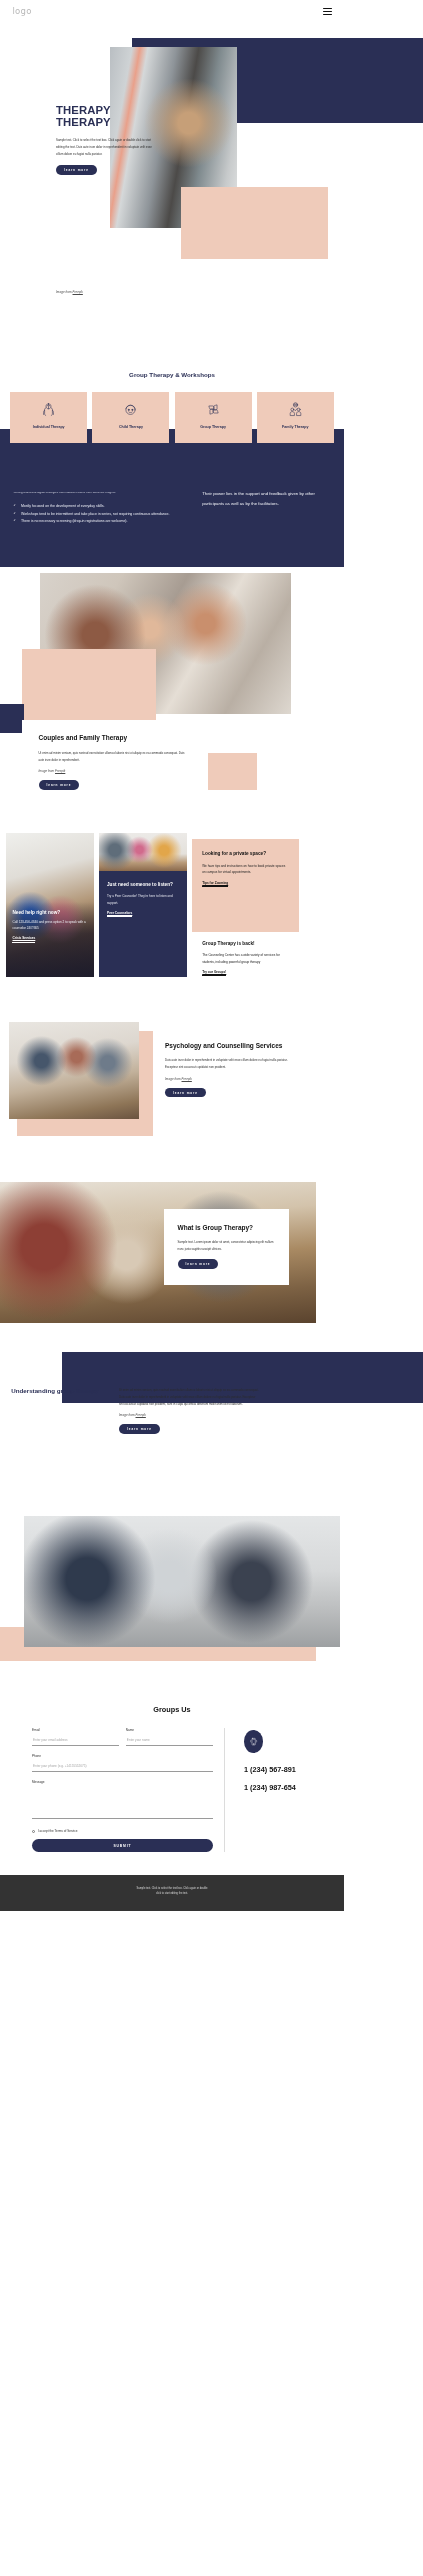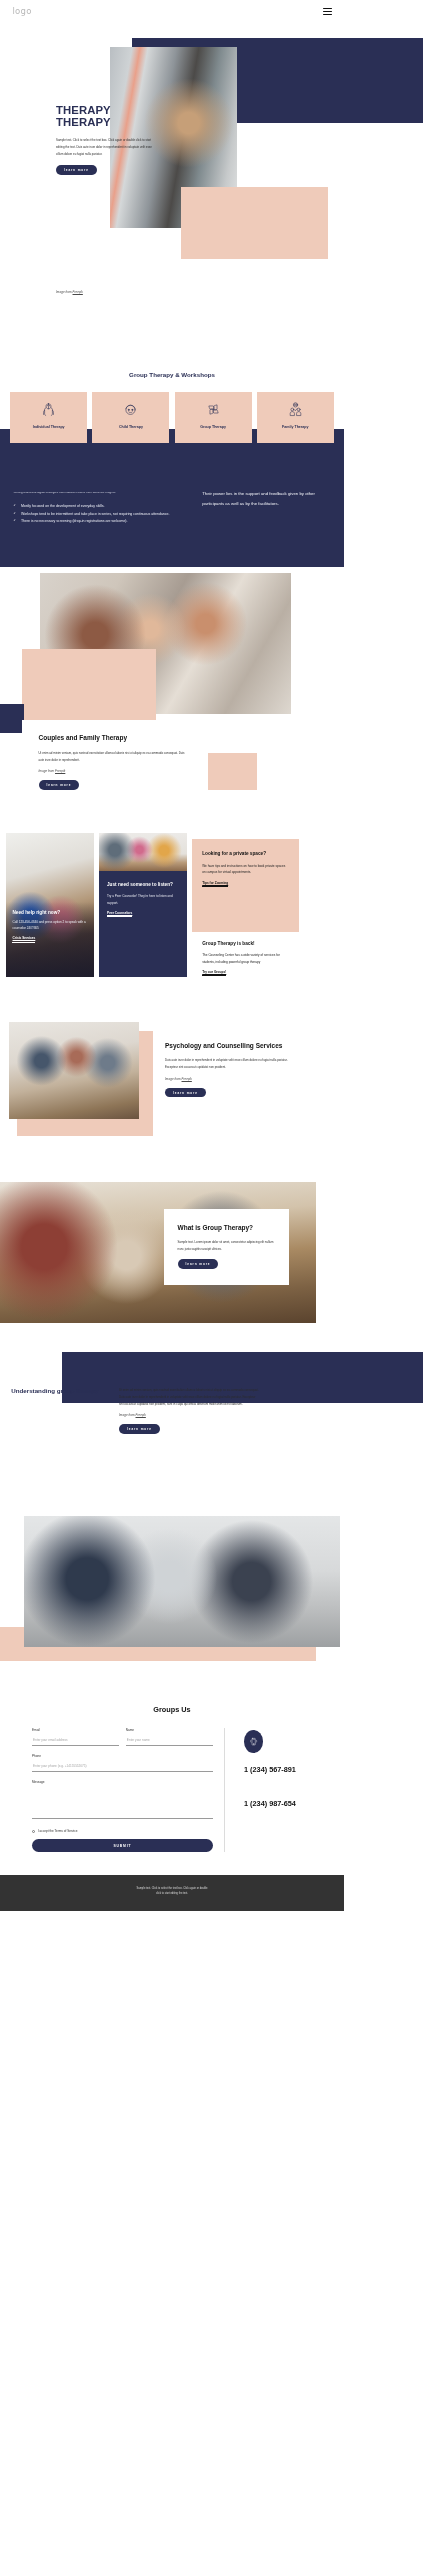--- a/index.html
+++ b/index.html
@@ -178,21 +178,21 @@
   .fcheck input{width:3.4px;height:3.4px;margin:0;}
   .fcheck label{font-size:3.1px;color:#333;}
   .submit{
     width:100%;background:var(--navy);color:#fff;border:none;border-radius:9px;padding:4.5px 0;
     font-size:3.4px;font-weight:700;letter-spacing:0.8px;cursor:pointer;font-family:"Liberation Sans",sans-serif;
   }
   .contact-right{flex:1;border-left:0.6px solid #dcdcdc;padding-left:19px;display:flex;flex-direction:column;align-items:flex-start;}
   .phone-badge{width:19px;height:22.6px;border-radius:50%;background:var(--navy);display:flex;align-items:center;justify-content:center;margin-top:2.3px;}
   .phone-badge svg{width:11.3px;height:11.3px;}
   .phone-num{font-size:7.3px;font-weight:800;color:#111;margin-top:12.4px;white-space:nowrap;}
-  .phone-num.second{margin-top:25px;}
+  .phone-num.second{margin-top:9px;}
 
   
   .footer{background:var(--footer);padding:12.4px 0 13.6px;text-align:center;}
   .footer p{font-size:2.6px;line-height:1.9;color:#d9d9d9;}
 </style>
 </head>
 <body>
 
 <div class="page">
 

